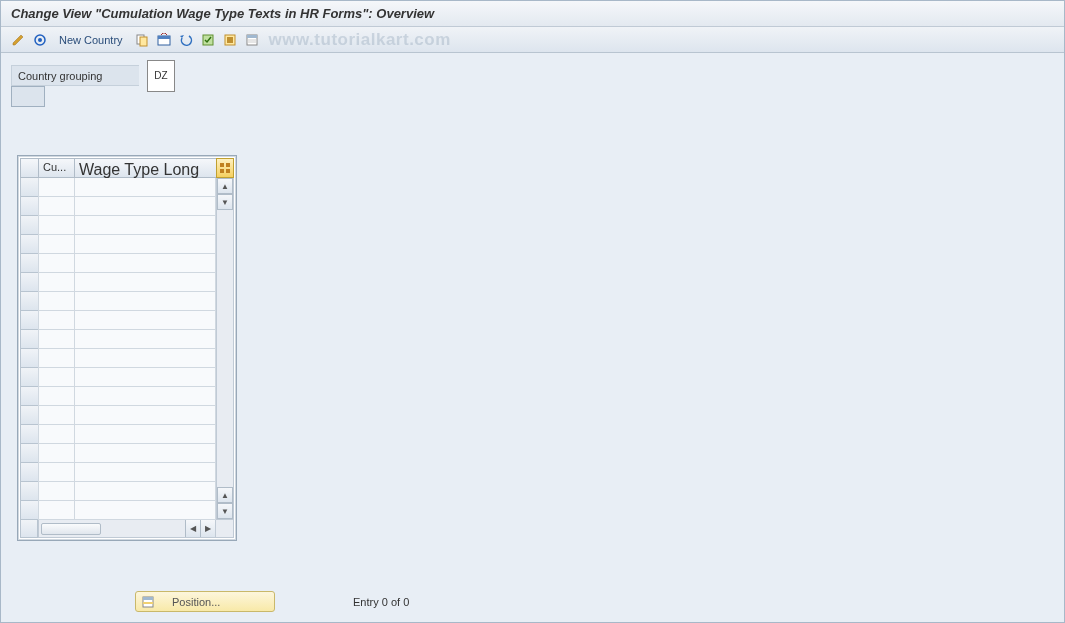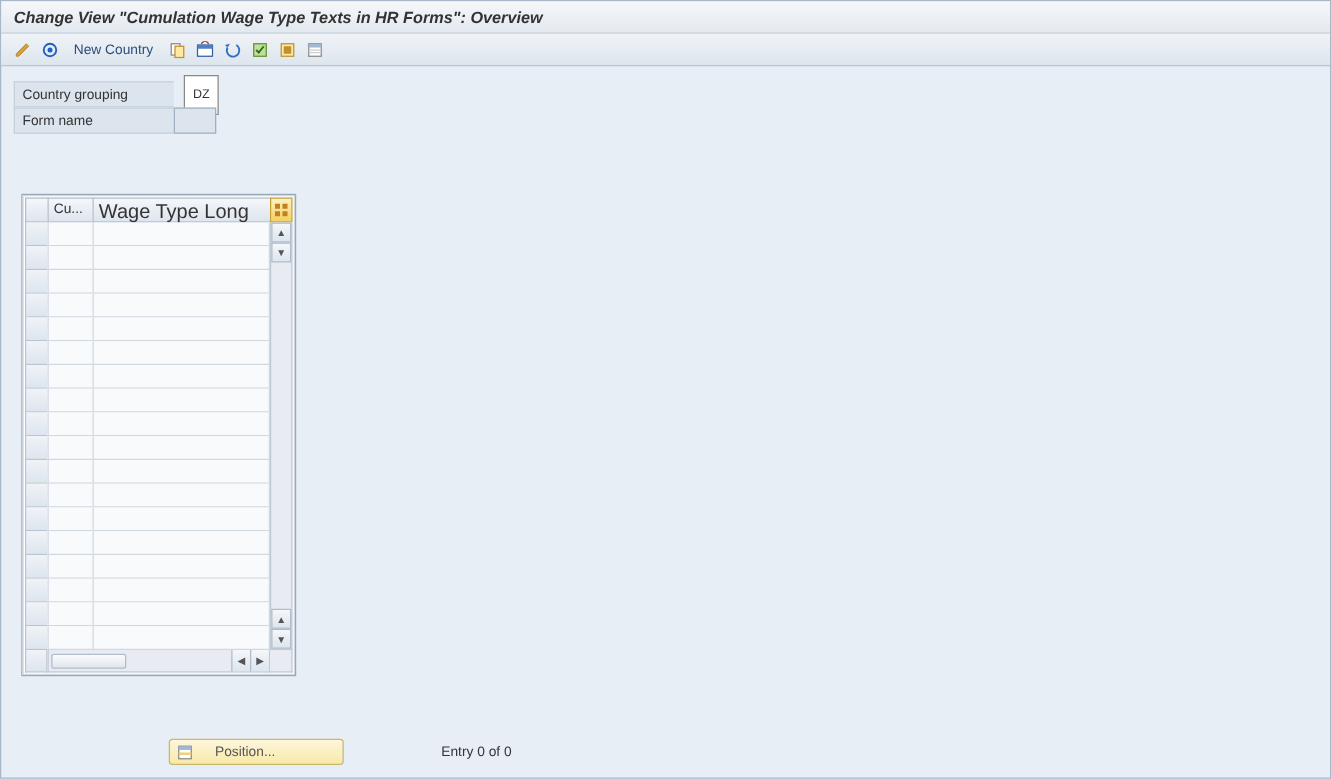--- a/index.html
+++ b/index.html
@@ -330,29 +330,29 @@
       </svg>
   </span>
   <span class="toolbar-icon">
     <svg width="14" height="14" viewBox="0 0 14 14">
         <rect x="2" y="2" width="10" height="10" fill="#fff" stroke="#888"></rect>
         <rect x="2" y="2" width="10" height="3" fill="#a0b8d0"></rect>
         <line x1="2" y1="7" x2="12" y2="7" stroke="#ccc"></line>
         <line x1="2" y1="9" x2="12" y2="9" stroke="#ccc"></line>
       </svg>
   </span>
+  <span class="watermark">www.tutorialkart.com</span>
 </div>
 
 <div class="content">
   <div class="field-row">
     <div class="field-label">Country grouping</div>
     <div class="field-value boxed">DZ</div>
   </div>
   <div class="field-row">
-    <div class="field-label">Form name</div>
     <div class="field-value empty"></div>
   </div>
 
   <div class="table-wrap">
     <div class="table-header-row">
       <div class="th-select"></div>
       <div class="th-col1">Cu...</div>
       <div class="th-col2">Wage Type Long Text</div>
       <div class="th-config">
         <svg width="12" height="12" viewBox="0 0 12 12">

